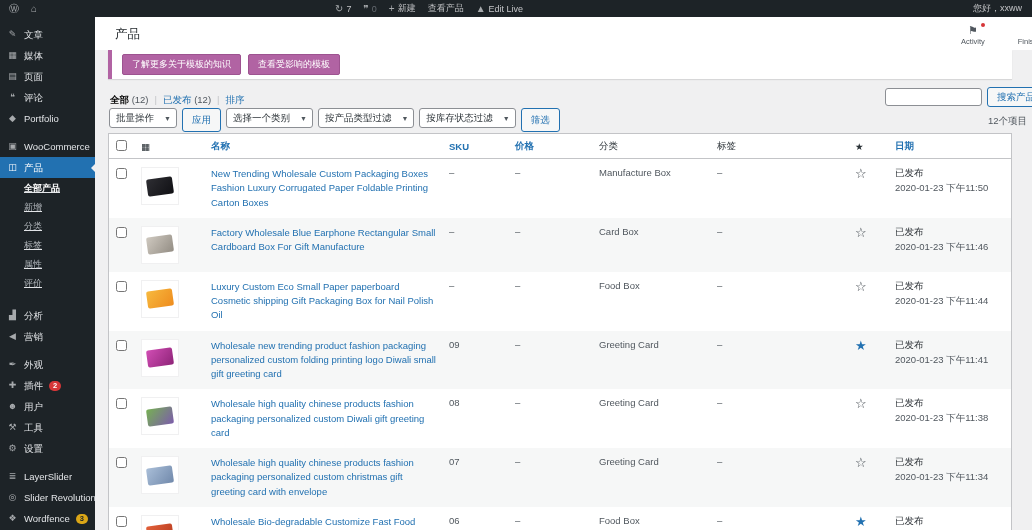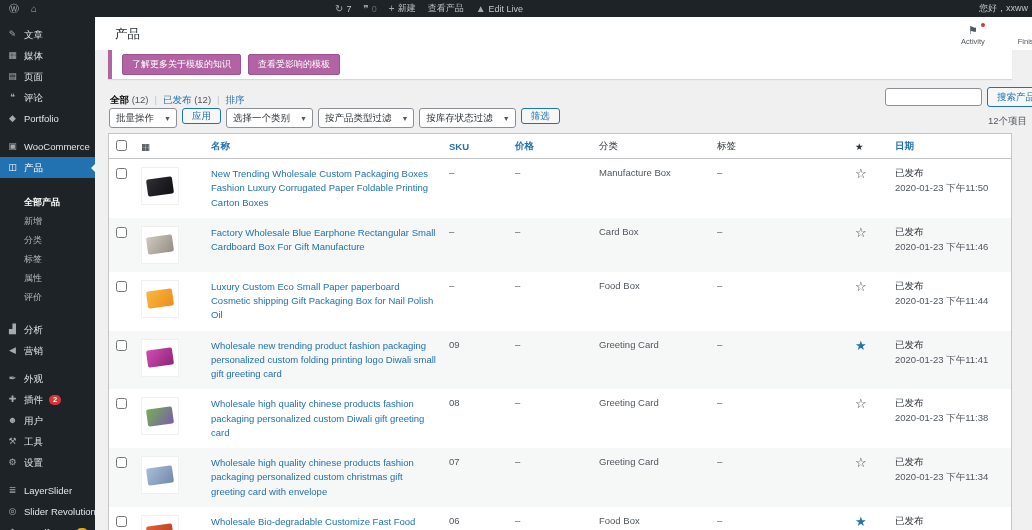--- a/index.html
+++ b/index.html
@@ -4,37 +4,37 @@
 <style>
   * { box-sizing: border-box; margin: 0; padding: 0; }
   body { font-family: "Liberation Sans", "DejaVu Sans", sans-serif; background:#f0f0f1; }
   #screen { position:relative; width:1032px; height:530px; overflow:hidden; background:#f0f0f1; }
 
   
   .adminbar { position:absolute; top:0; left:0; right:0; height:17px; background:#1d2327;
     color:#c3c4c7; font-size:9px; display:flex; align-items:center; z-index:60; }
   .ab-left { display:flex; align-items:center; gap:12px; padding-left:9px; }
   .ab-mid  { position:absolute; left:335px; display:flex; align-items:center; gap:12px; height:17px; }
-  .ab-right{ margin-left:auto; padding-right:4px; color:#c3c4c7; }
+  .ab-right{ margin-left:auto; padding-right:10px; color:#c3c4c7; }
   .ab-item { display:flex; align-items:center; gap:3px; cursor:pointer; white-space:nowrap; }
   .ab-ico  { font-size:10px; color:#a7aaad; }
   .ab-muted{ color:#646970; }
 
   
   .sidebar { position:absolute; top:17px; left:0; width:95px; bottom:0; background:#1d2327;
     color:#e2e4e7; font-size:9.5px; padding-top:7px; }
   .menu-item { display:flex; align-items:center; gap:6px; padding:5px 7px; position:relative;
     cursor:pointer; line-height:11px; white-space:nowrap; }
   .menu-item .mi-icon { width:11px; text-align:center; color:#a7aaad; font-size:9px; flex:0 0 11px; }
   .menu-item.active { background:#2271b1; color:#fff; }
   .menu-item.active .mi-icon { color:#fff; }
   .menu-item.active::after { content:""; position:absolute; right:0; top:50%; margin-top:-4px;
     border:4px solid transparent; border-right-color:#f0f0f1; }
   .mi-badge { border-radius:8px; font-size:7.5px; line-height:10px; padding:0 4px; font-weight:bold; }
-  .submenu { padding:15px 0 5px; }
+  .submenu { padding:1px 0 5px;text-decoration:underline; }
   .submenu-item { padding:3px 7px 3px 24px; color:#b4b9be; font-size:9px; cursor:pointer; white-space:nowrap; }
   .submenu-item.current { color:#fff; font-weight:bold; }
   .menu-sep { height:7px; }
 
   
   .content { position:absolute; left:95px; top:17px; right:0; bottom:0; background:#f0f0f1; overflow:hidden; }
   .topstrip { position:absolute; left:0; top:0; width:100%; height:33px; background:#fff; }
   .page-title { position:absolute; left:20px; top:9px; font-size:12.5px; color:#1d2327; font-weight:normal; }
   .panel-item { position:absolute; top:7px; width:52px; text-align:center; color:#50575e;
     font-size:7.5px; cursor:pointer; z-index:5; }
@@ -58,21 +58,21 @@
   .view-item.current .view-label { color:#000; font-weight:bold; }
   .view-count { color:#50575e; }
 
   
   .controls { position:absolute; left:14px; top:91px; display:flex; gap:5px; align-items:flex-start; }
   .wpselect { background:#fff; border:1px solid #8c8f94; border-radius:3px; height:20px;
     font-size:9.5px; color:#2c3338; padding:0 5px 0 6px; display:flex; align-items:center;
     gap:10px; cursor:pointer; white-space:nowrap; }
   .wpselect .chev { font-size:7px; color:#50575e; }
   .wpbtn { background:#f6f7f7; border:1px solid #2271b1; color:#2271b1; border-radius:3px;
-    height:16px; font-size:9.5px; padding:0 9px; cursor:pointer; white-space:nowrap; }
+    height:24px; font-size:9.5px; padding:0 9px; cursor:pointer; white-space:nowrap; }
 
   .search-input { position:absolute; left:790px; top:71px; width:97px; height:18px;
     border:1px solid #8c8f94; border-radius:3px; background:#fff; font-size:9.5px; padding:0 4px; }
   .search-btn { position:absolute; left:892px; top:70px; height:20px; }
   .items-count { position:absolute; right:5px; top:98px; font-size:9.5px; color:#50575e;text-align:center; }
 
   
   .table-wrap { position:absolute; left:13px; top:116px; width:904px; background:#fff;
     border:1px solid #c3c4c7; }
   table { width:100%; border-collapse:collapse; font-size:9.5px; table-layout:fixed; }

